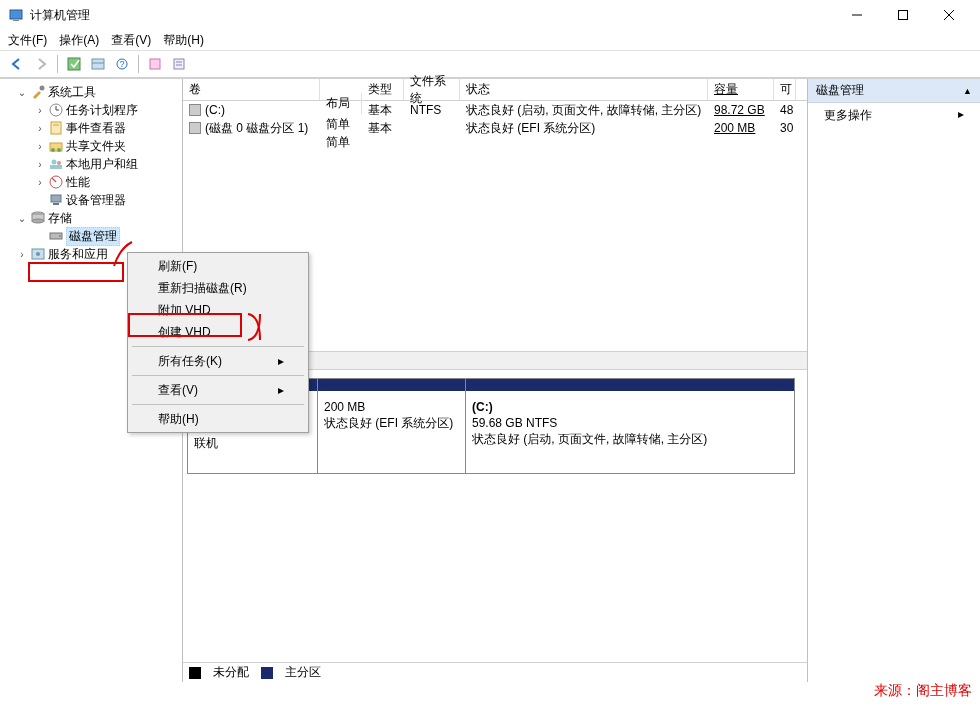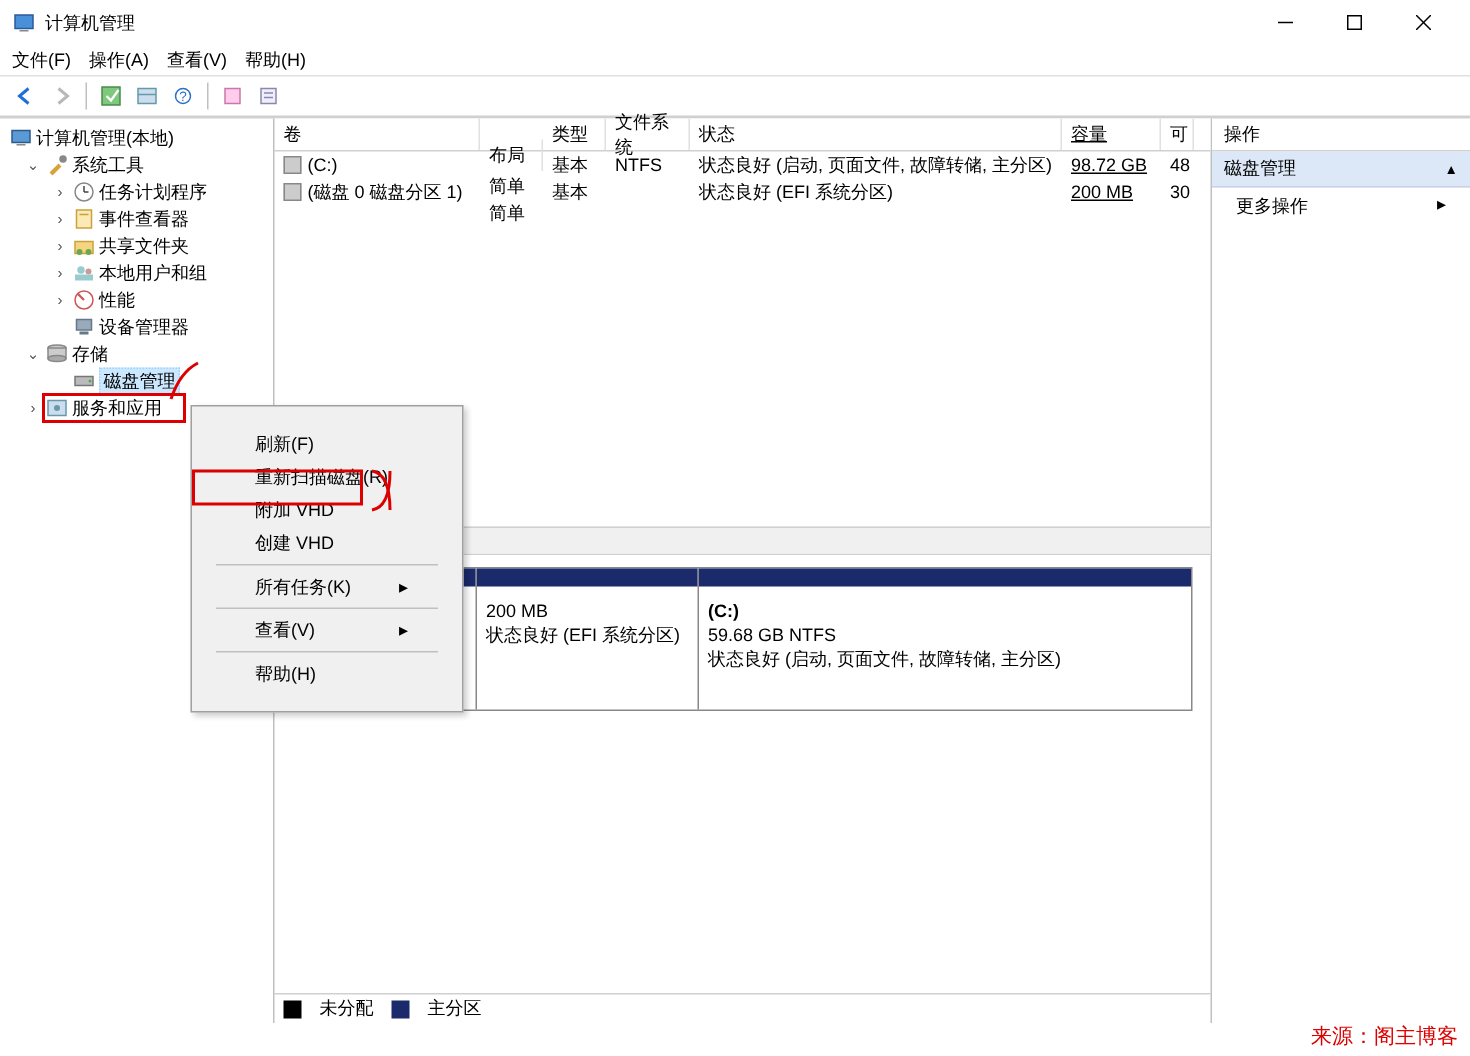--- a/index.html
+++ b/index.html
@@ -74,21 +74,21 @@
 .leg-blue { background: #1a2a6b; }
 
 
 .actions-panel { width: 172px; }
 .actions-header { height: 22px; border-bottom: 1px solid #d0d0d0; padding: 0 8px; display: flex; align-items: center; font-size: 12px; }
 .actions-section { background: #dce8f7; padding: 3px 8px; display: flex; align-items: center; justify-content: space-between; border-bottom: 1px solid #c8d4e4; }
 .actions-section .tri { font-size: 9px; }
 .actions-item { padding: 4px 16px; display: flex; align-items: flex-start; justify-content: space-between; }
 
 
-.ctx-menu { position: absolute; left: 127px; top: 270px; width: 182px; background: #f0f0f0; border: 1px solid #a0a0a0; box-shadow: 2px 2px 4px rgba(0,0,0,0.2); z-index: 100; padding: 14px; }
+.ctx-menu { position: absolute; left: 127px; top: 252px; width: 182px; background: #f0f0f0; border: 1px solid #a0a0a0; box-shadow: 2px 2px 4px rgba(0,0,0,0.2); z-index: 100; padding: 2px; }
 .ctx-item { height: 22px; display: flex; align-items: center; justify-content: space-between; padding: 0 22px 0 28px; font-size: 12px; }
 .ctx-sep { height: 1px; background: #c0c0c0; margin: 3px 2px; }
 
 
 .anno { position: absolute; border: 2px solid #d00; z-index: 200; pointer-events: none; }
 .anno-curve { position: absolute; z-index: 200; pointer-events: none; }
 
 
 .watermark { position: absolute; right: 8px; bottom: 4px; color: #d00; font-size: 14px; font-family: SimSun, serif; }
 
@@ -171,27 +171,20 @@
         <rect x="2" y="2" width="10" height="10" fill="#eef" stroke="#88a"></rect>
         <line x1="4" y1="5" x2="10" y2="5" stroke="#88a"></line>
         <line x1="4" y1="8" x2="10" y2="8" stroke="#88a"></line>
       </svg>
     </div>
 </div>
 
 <div class="main">
 
   <div class="tree-panel">
-    <div class="tree-row">
-      <svg class="tree-icon" viewBox="0 0 16 16">
-          <rect x="2" y="3" width="12" height="8" fill="#5a9bd5" stroke="#2e5a8a"></rect>
-          <rect x="5" y="12" width="6" height="1" fill="#888"></rect>
-        </svg>
-      <span class="tree-label">计算机管理(本地)</span>
-    </div>
     <div class="tree-row indent-1">
       <span class="tree-toggle">⌄</span>
       <svg class="tree-icon" viewBox="0 0 16 16">
           <path d="M3 13 L9 7 L11 9 L5 15 Z" fill="#d8a23a"></path>
           <circle cx="12" cy="4" r="2.5" fill="#888"></circle>
         </svg>
       <span class="tree-label">系统工具</span>
     </div>
     <div class="tree-row indent-2">
       <span class="tree-toggle">›</span>
@@ -348,21 +341,20 @@
 
     <div class="legend">
       <span class="legend-sw leg-black"></span>
       <span>未分配</span>
       <span class="legend-sw leg-blue"></span>
       <span>主分区</span>
     </div>
   </div>
 
   <div class="actions-panel">
-    <div class="actions-header">操作</div>
     <div class="actions-section">
       <span>磁盘管理</span>
       <span class="tri">▲</span>
     </div>
     <div class="actions-item">
       <span>更多操作</span>
       <span>▸</span>
     </div>
   </div>
 </div>

